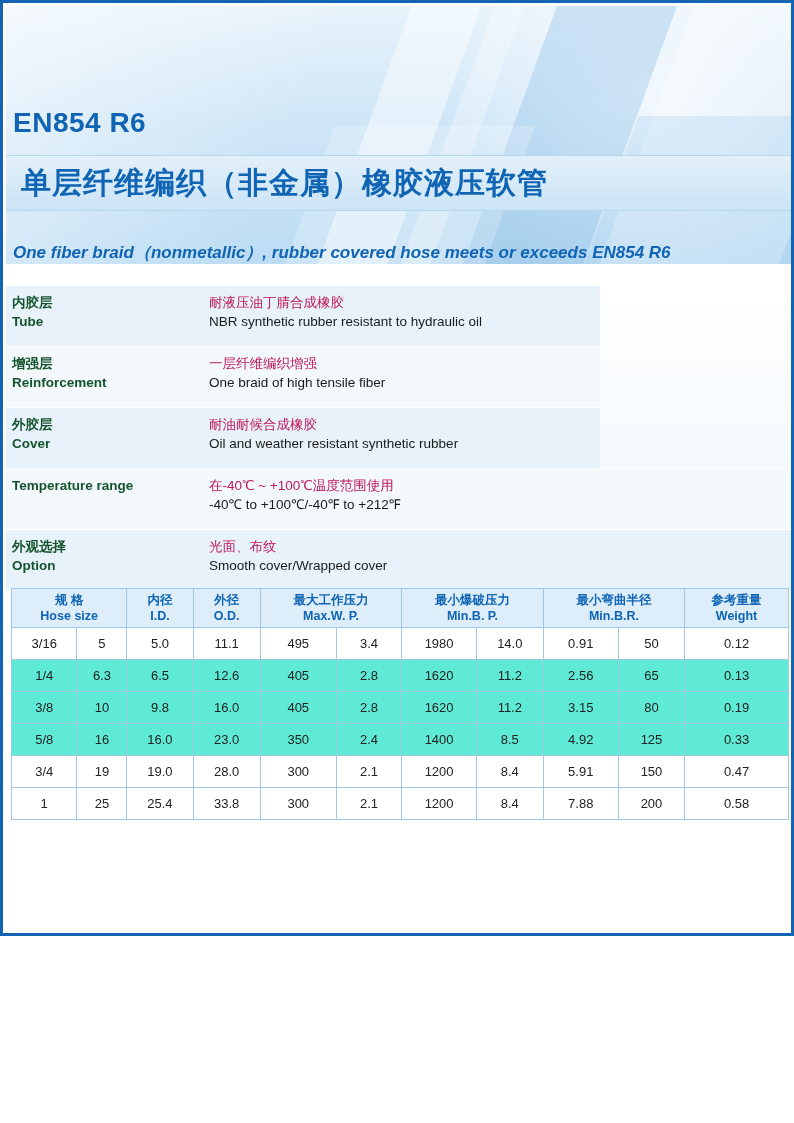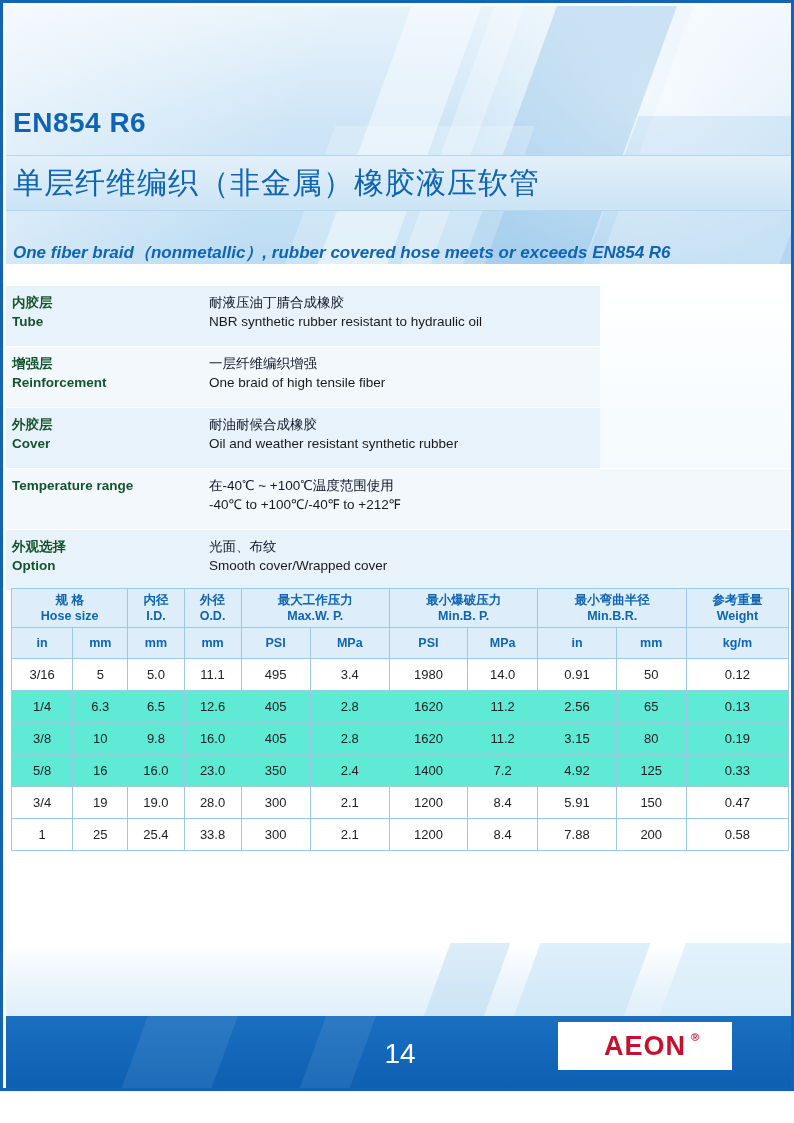--- a/index.html
+++ b/index.html
@@ -13,21 +13,21 @@
     background: #ffffff;
     position: relative;
     overflow: hidden;
   }
 
   
   .page {
     position: absolute;
     left: 0; top: 0;
     width: 794px;
-    height: 1091px;
+    height: 936px;
     background: #ffffff;
     border: 3px solid #1464b4;
     box-sizing: border-box;
     overflow: hidden;
   }
 
   
   .top-banner {
     position: absolute;
     left: 3px; top: 3px;
@@ -70,23 +70,23 @@
     position: absolute;
     left: 3px; top: 152px;
     width: 788px;
     height: 54px;
     background: linear-gradient(180deg, #e3f0fa 0%, #cbe4f6 100%);
     border-top: 1px solid #b4d7ef;
     border-bottom: 1px solid #b4d7ef;
   }
   .title-cn {
     position: absolute;
-    left: 10px; top: 160px;
+    left: 18px; top: 160px;
     font-size: 30px;
-    font-weight: normal;
+    font-weight: bold;
     color: #0f64b4;
     letter-spacing: 1px;
     white-space: nowrap;
   }
   .title-en-desc {
     position: absolute;
     left: 10px; top: 238px;
     font-size: 17px;
     font-weight: bold;
     color: #0f64b4;
@@ -117,21 +117,21 @@
     line-height: 19px;
   }
   .spec-value {
     flex: 1;
     box-sizing: border-box;
     padding: 7px 8px 0 6px;
     font-size: 13.5px;
     color: #1a1a1a;
     line-height: 19px;
   }
-  .spec-value .cn { color: #0f172a; }
+  .spec-value .cn { color: #be185d; }
   .spec-value .en { color: #1a1a1a; }
 
   
   .hose-photo {
     position: absolute;
     left: 597px; top: 283px;
     width: 194px;
     height: 182px;
     overflow: hidden;
     background: #ffffff;
@@ -152,21 +152,21 @@
   table.spec-table th,
   table.spec-table td {
     border: 1px solid #9ec8e6;
     text-align: center;
     color: #0f64b4;
   }
   table.spec-table thead th {
     background: #ddeefa;
     font-weight: bold;
     color: #0f64b4;
-    padding: 3px 2px;
+    padding: 3px 9px;
     line-height: 16px;
   }
   table.spec-table thead th.grp { font-size: 12.5px; }
   table.spec-table thead tr.units th {
     font-size: 12.5px;
     padding: 4px 2px;
     height: 22px;
   }
   table.spec-table tbody td {
     padding: 8px 2px;
@@ -397,33 +397,20 @@
         </th>
         <th class="grp" colspan="2">
           <div>最小弯曲半径</div>
           <div>Min.B.R.</div>
         </th>
         <th class="grp">
           <div>参考重量</div>
           <div>Weight</div>
         </th>
       </tr>
-      <tr class="units">
-        <th>in</th>
-        <th>mm</th>
-        <th>mm</th>
-        <th>mm</th>
-        <th>PSI</th>
-        <th>MPa</th>
-        <th>PSI</th>
-        <th>MPa</th>
-        <th>in</th>
-        <th>mm</th>
-        <th>kg/m</th>
-      </tr>
     </thead>
     <tbody>
       <tr>
         <td>3/16</td>
         <td>5</td>
         <td>5.0</td>
         <td>11.1</td>
         <td>495</td>
         <td>3.4</td>
         <td>1980</td>
@@ -459,21 +446,21 @@
         <td>0.19</td>
       </tr>
       <tr class="shade">
         <td>5/8</td>
         <td>16</td>
         <td>16.0</td>
         <td>23.0</td>
         <td>350</td>
         <td>2.4</td>
         <td>1400</td>
-        <td>7.2</td>
+        <td>8.5</td>
         <td>4.92</td>
         <td>125</td>
         <td>0.33</td>
       </tr>
       <tr>
         <td>3/4</td>
         <td>19</td>
         <td>19.0</td>
         <td>28.0</td>
         <td>300</td>

